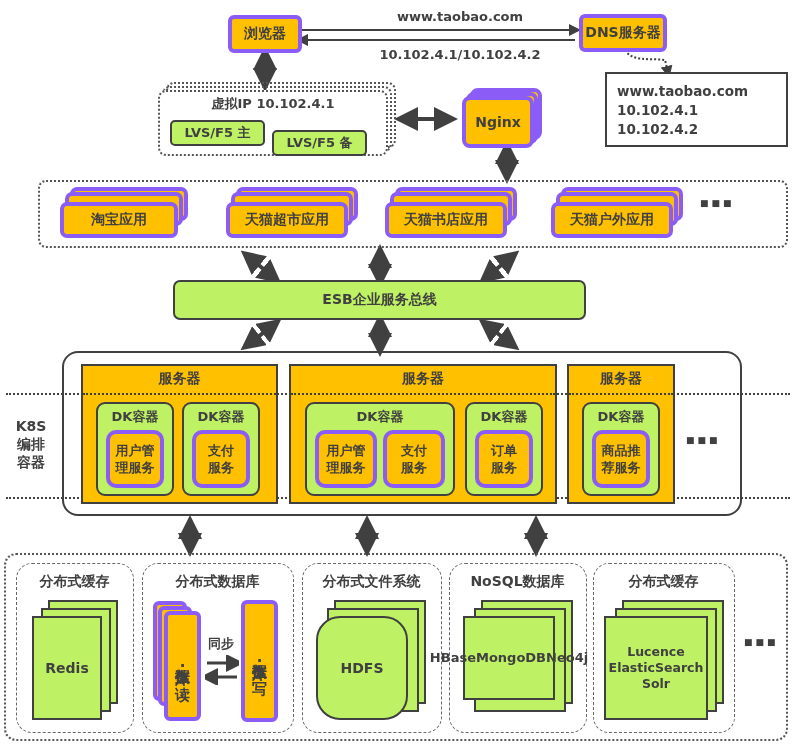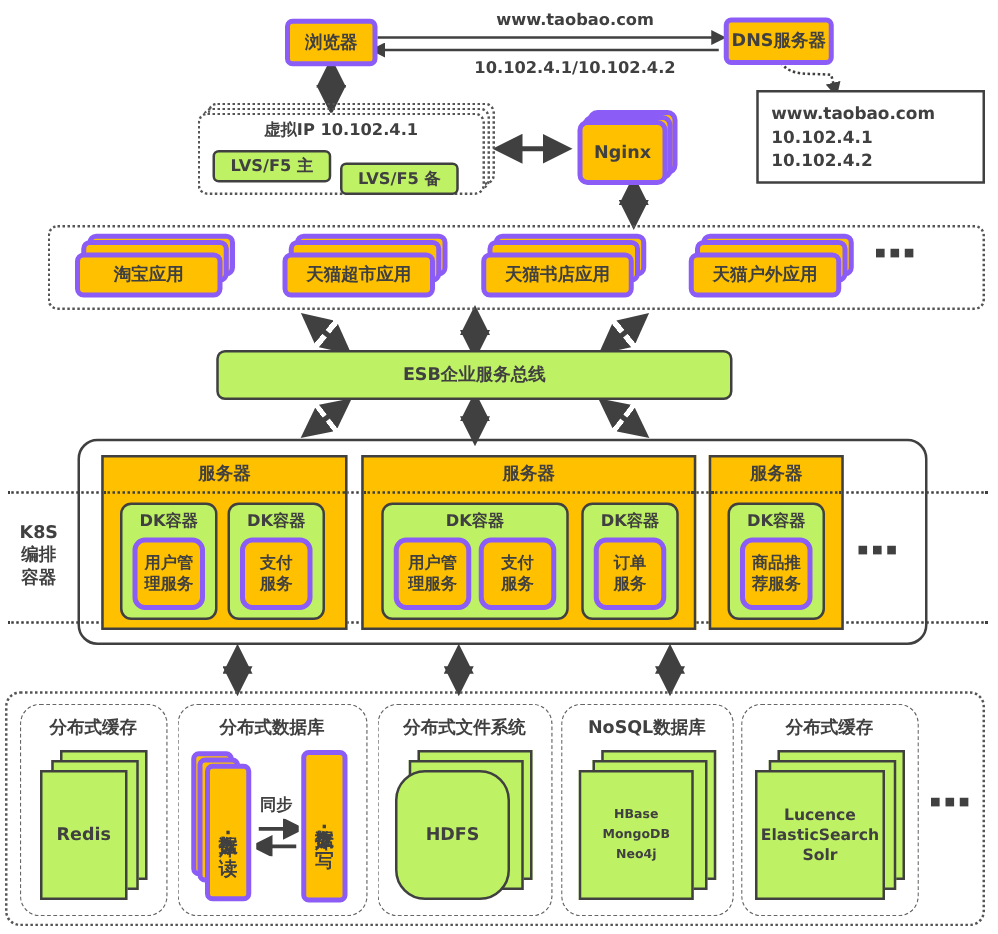--- a/index.html
+++ b/index.html
@@ -171,21 +171,21 @@
 </div>
 <div class="abs p" style="left:334px;top:600px;width:92px;height:104px;"></div>
 <div class="abs p" style="left:327px;top:608px;width:92px;height:104px;"></div>
 <div class="abs p txt" style="left:316px;top:616px;width:92px;height:104px;font-size:14px;border-radius:24px;">HDFS</div>
 
 <div class="abs dash-box" style="left:449px;top:563px;width:138px;height:170px;">
   <div class="abs txt" style="left:0;top:8px;width:135px;height:20px;font-size:14px;">NoSQL数据库</div>
 </div>
 <div class="abs p" style="left:481px;top:600px;width:92px;height:104px;"></div>
 <div class="abs p" style="left:474px;top:608px;width:92px;height:104px;"></div>
-<div class="abs p txt" style="left:463px;top:616px;width:92px;height:104px;font-size:10px;line-height:16px;flex-direction:column;">
+<div class="abs p txt" style="left:463px;top:616px;width:92px;height:84px;font-size:13px;line-height:16px;flex-direction:row;">
   <span>HBase</span>
   <span>MongoDB</span>
   <span>Neo4j</span>
 </div>
 
 <div class="abs dash-box" style="left:593px;top:563px;width:142px;height:170px;">
   <div class="abs txt" style="left:0;top:8px;width:139px;height:20px;font-size:14px;">分布式缓存</div>
 </div>
 <div class="abs p" style="left:622px;top:600px;width:102px;height:104px;"></div>
 <div class="abs p" style="left:615px;top:608px;width:102px;height:104px;"></div>

